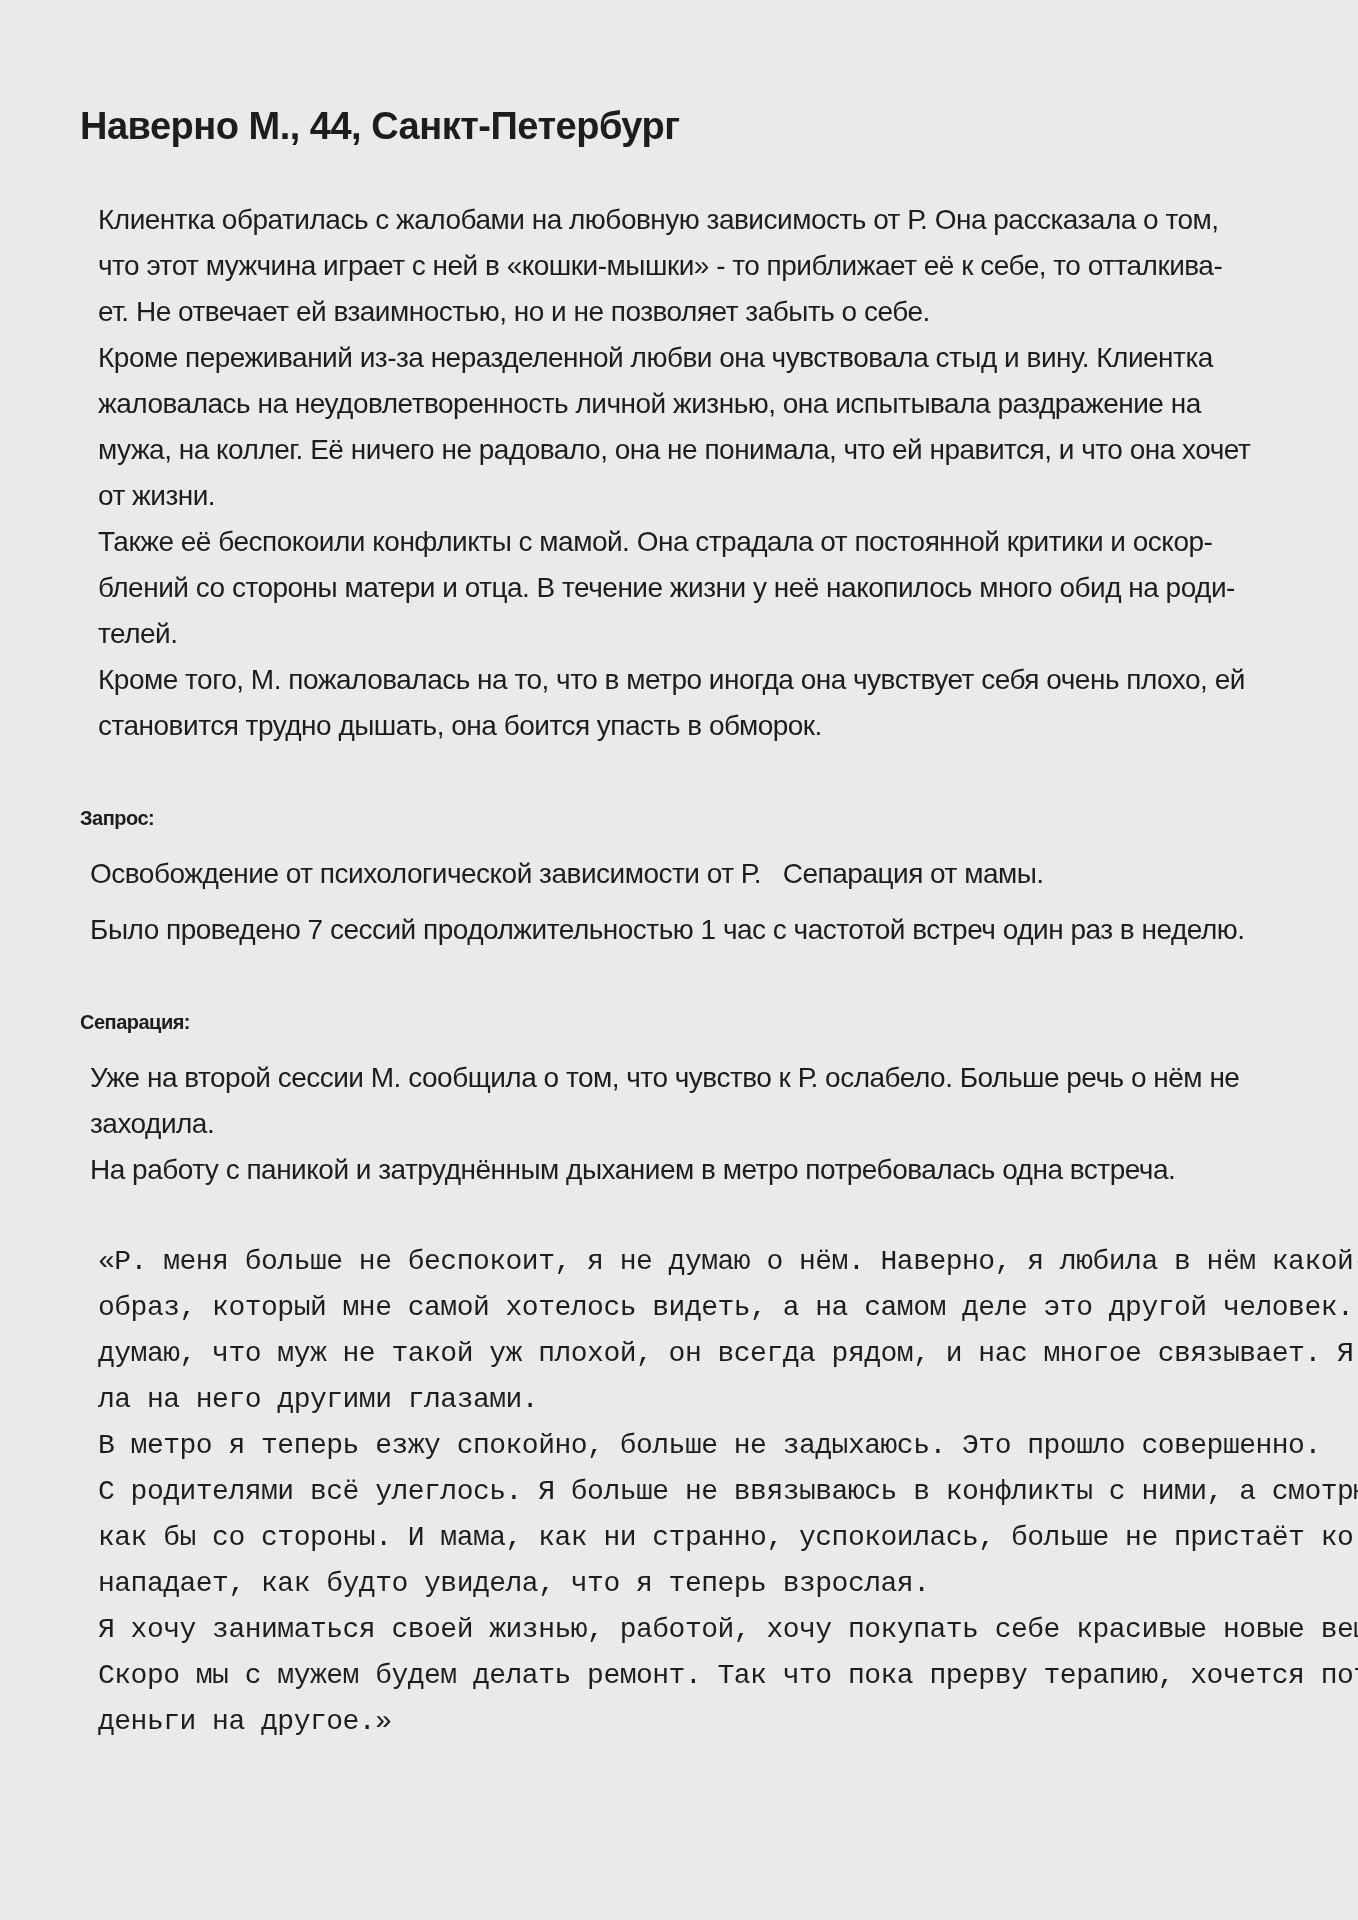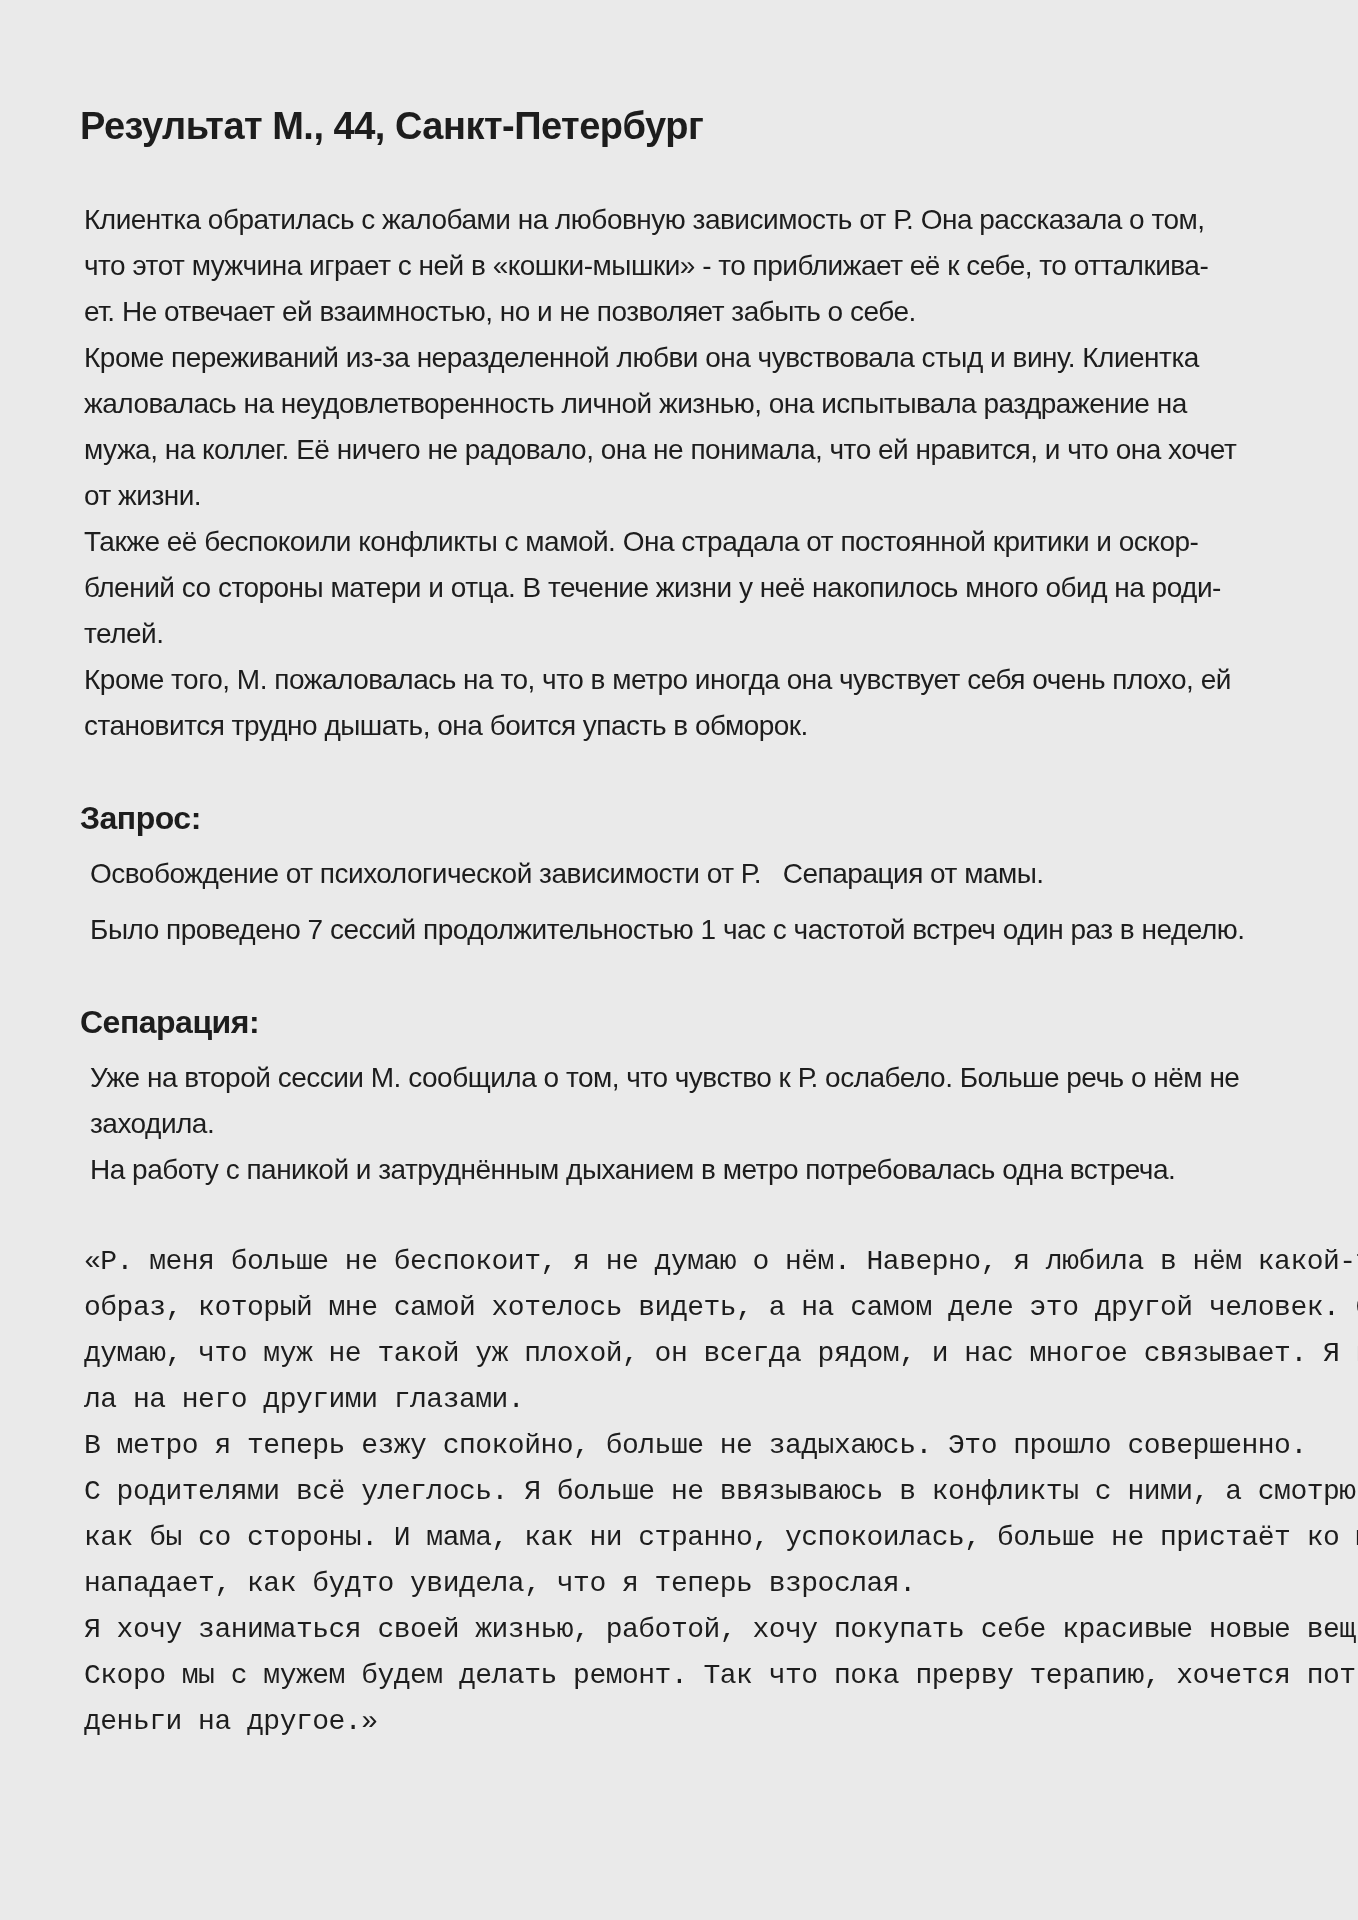--- a/index.html
+++ b/index.html
@@ -24,53 +24,53 @@
   }
   .title {
     margin: 0;
     font-size: 38px;
     font-weight: 700;
     line-height: 52px;
     letter-spacing: -0.5px;
     white-space: pre;
   }
   .para {
-    margin: 4px;
+    margin: 18px;
     font-size: 28px;
     font-weight: 400;
     line-height: 46px;
     letter-spacing: -0.5px;
     white-space: pre;
   }
   .complaint {
     margin-top: 45px;
   }
   .section-heading {
     margin: 46px 0 0 0;
-    font-size: 32px;
+    font-size: 20px;
     font-weight: 700;
     line-height: 46px;
     letter-spacing: -0.5px;
     white-space: pre;
   }
   .section-body {
     margin: 10px;
   }
   .quote {
     margin-top: 46px;
     font-family: Liberation Mono, monospace;
   }
 </style>
 </head>
 <body>
 
 <div class="page">
   <div class="content">
 
-    <h1 class="title">Результат М., 44, Санкт-Петербург</h1>
+    <h1 class="title">Наверно М., 44, Санкт-Петербург</h1>
 
     <p class="para complaint">Клиентка обратилась с жалобами на любовную зависимость от Р. Она рассказала о том,
 что этот мужчина играет с ней в «кошки-мышки» - то приближает её к себе, то отталкива-
 ет. Не отвечает ей взаимностью, но и не позволяет забыть о себе.
 Кроме переживаний из-за неразделенной любви она чувствовала стыд и вину. Клиентка
 жаловалась на неудовлетворенность личной жизнью, она испытывала раздражение на
 мужа, на коллег. Её ничего не радовало, она не понимала, что ей нравится, и что она хочет
 от жизни.
 Также её беспокоили конфликты с мамой. Она страдала от постоянной критики и оскор-
 блений со стороны матери и отца. В течение жизни у неё накопилось много обид на роди-

